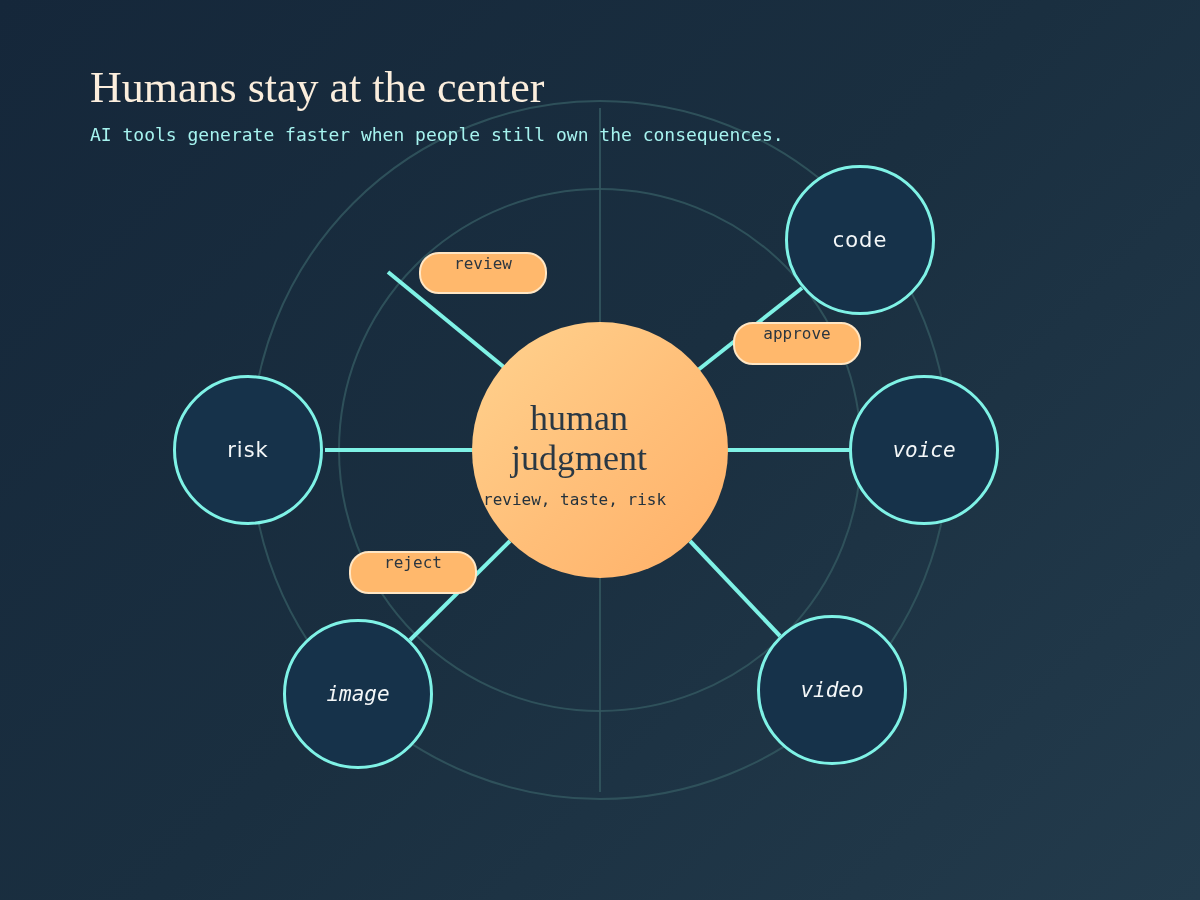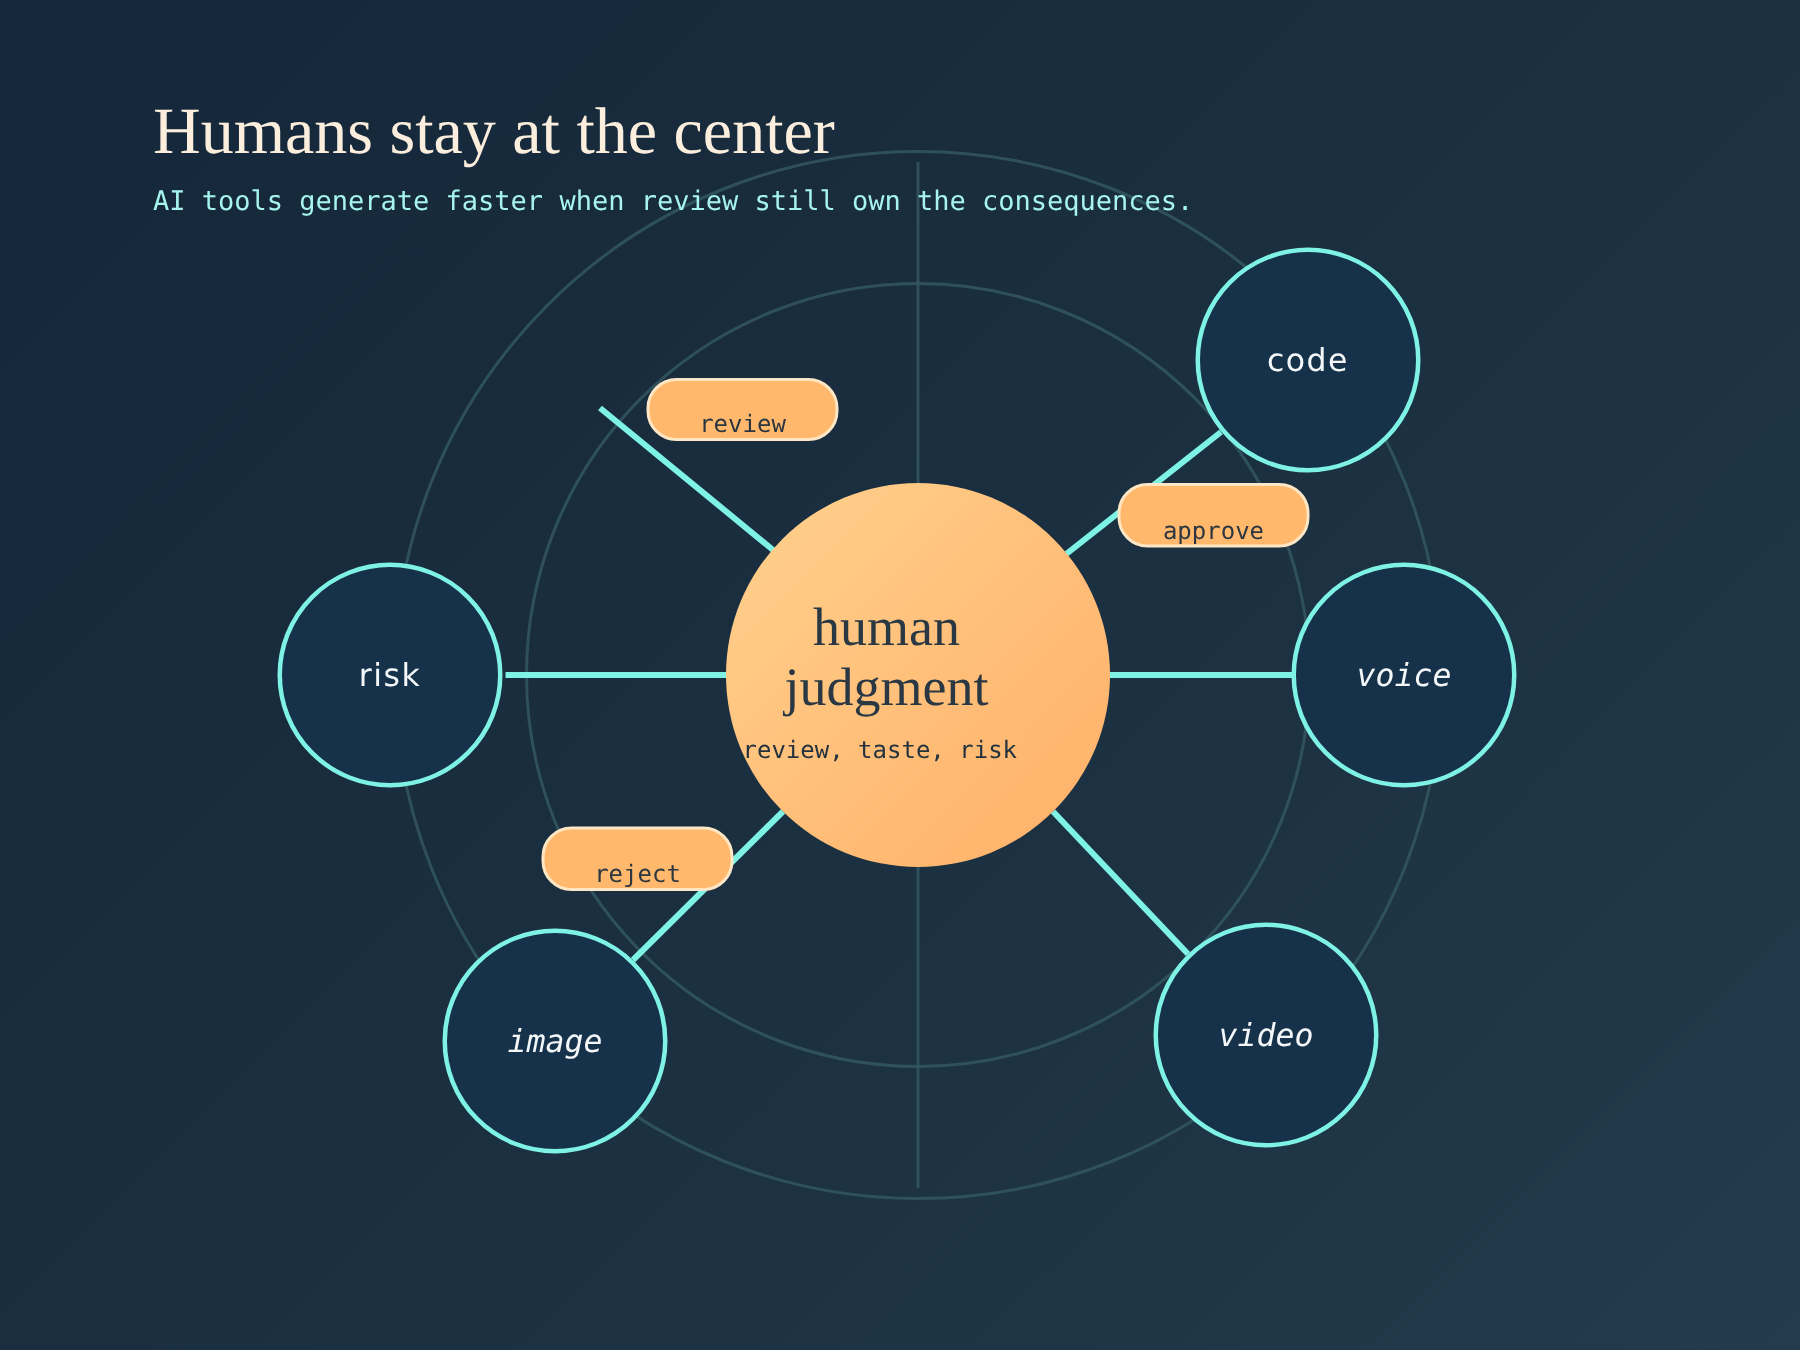--- a/index.html
+++ b/index.html
@@ -1,20 +1,20 @@
 <!DOCTYPE html>
 <html><head>
   <meta charset="utf-8">
   <style>
     html, body { margin: 0; padding: 0; }
     body {
       width: 1200px; height: 900px; overflow: hidden; position: relative;
       background: linear-gradient(135deg, #15273a 0%, #1a2f40 50%, #233b4c 100%);
     }
-    .stage { position: absolute; left: 12px; top: 0; width: 1000px; height: 900px; }
+    .stage { position: absolute; left: 0; top: 0; width: 1000px; height: 900px; }
     svg.bg { position: absolute; left: 0; top: 0; }
     .title {
       position: absolute; left: 90px; top: 62px; margin: 0;
       font-family: "DejaVu Serif", "Liberation Serif", serif;
       font-family: "Liberation Serif", serif;
       font-size: 44px; font-weight: normal; color: #fbeedd; letter-spacing: 0px;
       white-space: nowrap;
     }
     .subtitle {
       position: absolute; left: 90px; top: 124px;
@@ -42,21 +42,21 @@
     }
     .hub-title .l2 { display: block; text-align: center; }
     .hub-sub {
       position: absolute; left: 483px; top: 490px;
       font-family: "DejaVu Sans Mono", monospace; font-size: 16px; color: #24323d;
       white-space: nowrap;
     }
     .pill {
       position: absolute; height: 40px; border-radius: 20px;
       background: #ffb86c; border: 2px solid #ffe6c4; box-sizing: border-box;
-      display: flex; align-items: flex-end; justify-content: center;
+      display: flex; align-items: flex-start; justify-content: center;
       font-family: "DejaVu Sans Mono", monospace; font-size: 16px; color: #2b3640;
     }
   </style>
 </head>
 <body>
 
 <div class="stage">
 
   <svg class="bg" width="1200" height="900">
     <circle cx="600" cy="450" r="349" fill="none" stroke="#33575f" stroke-width="2" opacity="0.85"></circle>
@@ -67,21 +67,21 @@
       <line x1="388" y1="272" x2="505" y2="368"></line>
       <line x1="802" y1="288" x2="698" y2="370"></line>
       <line x1="325" y1="450" x2="474" y2="450"></line>
       <line x1="726" y1="450" x2="850" y2="450"></line>
       <line x1="410" y1="640" x2="510" y2="541"></line>
       <line x1="780" y1="636" x2="690" y2="541"></line>
     </g>
   </svg>
 
   <h1 class="title">Humans stay at the center</h1>
-  <div class="subtitle">AI tools generate faster when review still own the consequences.</div>
+  <div class="subtitle">AI tools generate faster when people still own the consequences.</div>
 
   <div class="hub"></div>
   <div class="hub-title">
     <span style="display:block; padding-left: 0px;">human</span>
     <span class="l2">judgment</span>
   </div>
   <div class="hub-sub">review, taste, risk</div>
 
   <div class="node" style="left:785px; top:165px;">
     <span class="label sans">code</span>

